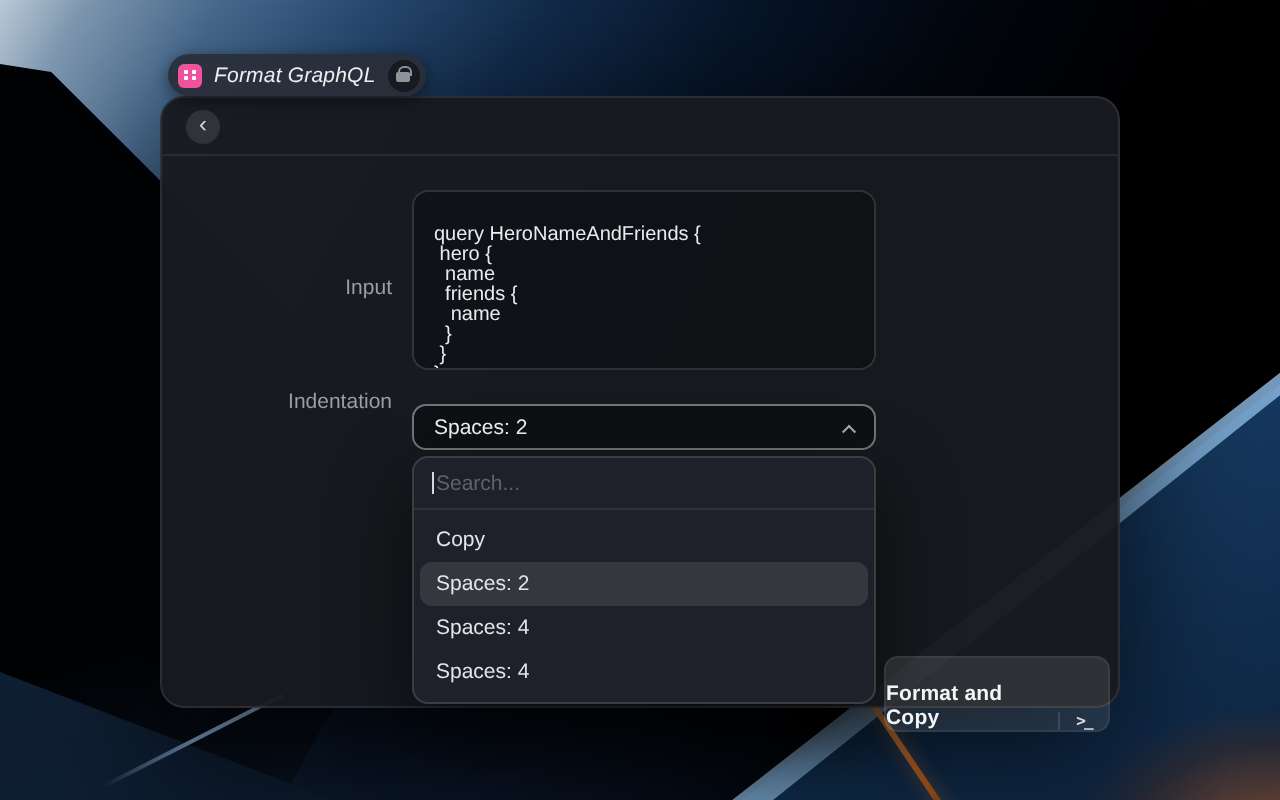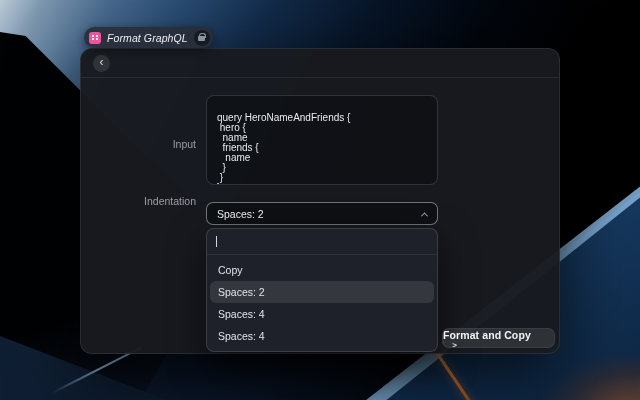--- a/index.html
+++ b/index.html
@@ -83,23 +83,23 @@
   .caret { width:1px; height:11px; background:#d4d8de; margin-right:1px; }
   .panel-search input { background:transparent; border:none; outline:none; width:100%;
     font-family:"Liberation Sans", sans-serif; font-size:10.5px; color:#e9ebee; }
   .panel-search input::placeholder { color:#5d626b; }
   .opt-list { padding:4px 3px; }
   .opt { height:22px; display:flex; align-items:center; padding:0 8px; border-radius:6px;
     font-size:10.5px; color:#e2e4e8; }
   .opt.highlight { background:rgba(255,255,255,.10); }
 
   
-  .submit { position:absolute; left:361px; top:279px; width:113px; height:20px;
+  .submit { position:absolute; left:361px; top:279px; width:113px; height:38px;
     background:rgba(255,255,255,.10); border:1px solid rgba(255,255,255,.06);
-    border-radius:7px; display:flex; align-items:flex-start; overflow:hidden; z-index:25;flex-direction:column; }
+    border-radius:7px; display:flex; align-items:flex-end; overflow:hidden; z-index:25; }
   .submit-label { flex:1; display:flex; align-items:center; justify-content:center;
     font-size:10.5px; font-weight:700; color:#f2f4f6; letter-spacing:.1px; }
   .submit-icon { width:25px; display:flex; align-items:center; justify-content:center;
     border-left:1px solid rgba(255,255,255,.12);
     font-family:"DejaVu Sans Mono", monospace; font-size:8px; font-weight:700;
     color:#d8dbe0; letter-spacing:-1px; }
 </style>
 </head>
 <body>
 
@@ -152,20 +152,21 @@
     <div class="field-label lbl-indent">Indentation</div>
 
     <div class="select">
       <span class="select-value">Spaces: 2</span>
       <span class="chev-up"></span>
     </div>
 
     <div class="panel">
       <div class="panel-search">
         <span class="caret"></span>
+        <input type="text" placeholder="Search..." style="">
       </div>
       <div class="opt-list">
         <div class="opt">Copy</div>
         <div class="opt highlight">Spaces: 2</div>
         <div class="opt">Spaces: 4</div>
         <div class="opt">Spaces: 4</div>
       </div>
     </div>
 
     <div class="submit">

